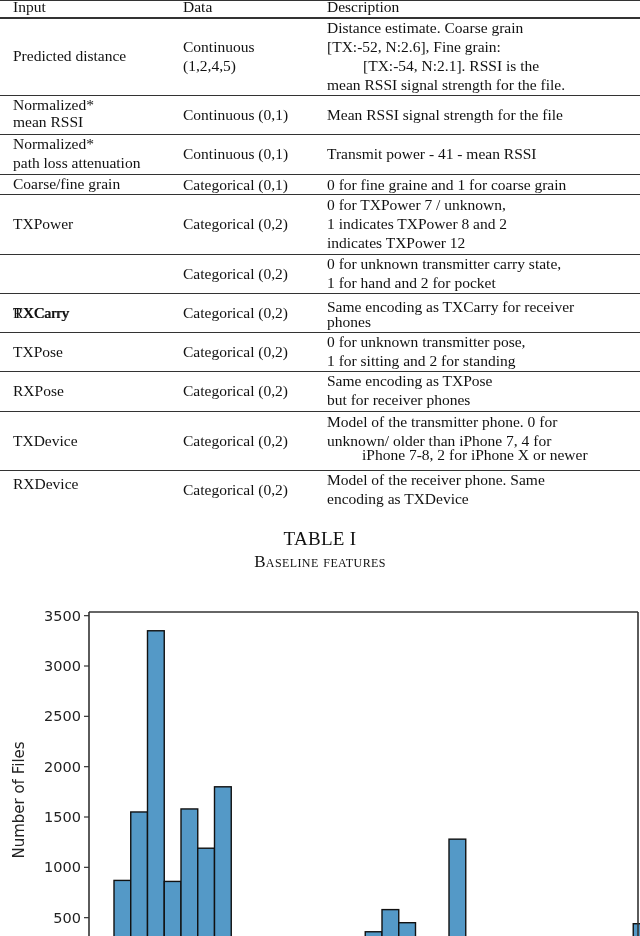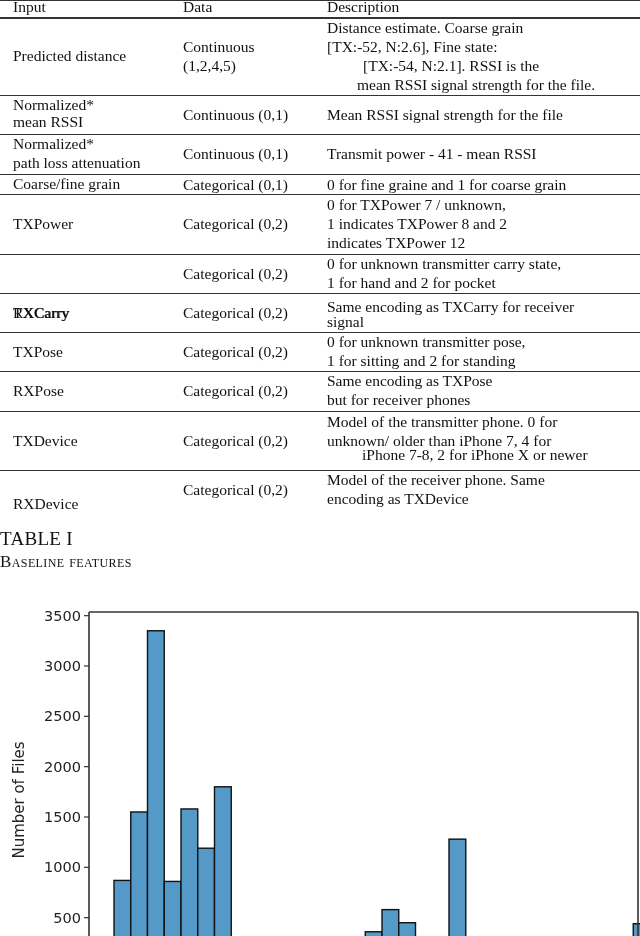--- a/index.html
+++ b/index.html
@@ -5,21 +5,21 @@
   html, body { margin:0; padding:0; background:#ffffff; }
   body { width:640px; height:936px; overflow:hidden; position:relative;
          font-family:"Liberation Serif", "DejaVu Serif", serif; color:#111; }
   .table { position:absolute; left:0; top:0; width:640px; }
   .row { position:absolute; left:0; width:640px; font-size:15.5px; line-height:19px; }
   .cell { position:absolute; }
   .c1 { left:13px; }
   .c2 { left:183px; }
   .c3 { left:327px; }
   .rule { position:absolute; left:0; width:640px; background:#333; }
-  .caption { position:absolute; left:0; width:640px; }
+  .caption { position:absolute; left:0; width:640px; text-align:center; }
   .cap1 { top:528px; font-size:19px; letter-spacing:0.3px; }
   .cap2 { top:552px; font-size:17px; font-variant:small-caps; letter-spacing:0.4px; }
   .chart { position:absolute; left:0; top:600px; width:640px; height:336px; }
   .chart svg { position:absolute; left:0; top:0; }
   .tick-label { font-family:"DejaVu Sans", sans-serif; font-size:14.5px; fill:#222; }
   .ylabel { font-family:"DejaVu Sans", sans-serif; font-size:15px; fill:#222; }
 </style>
 </head>
 <body>
 
@@ -31,23 +31,23 @@
     <span class="cell c2">Data</span>
     <span class="cell c3">Description</span>
   </div>
   <div class="rule" style="top:17px;height:2px;"></div>
 
   <div class="row" style="top:18px;">
     <span class="cell c1" style="top:28px;">Predicted distance</span>
     <span class="cell c2" style="top:19px;">Continuous</span>
     <span class="cell c2" style="top:38px;">(1,2,4,5)</span>
     <span class="cell c3" style="top:0px;">Distance estimate. Coarse grain</span>
-    <span class="cell c3" style="top:19px;">[TX:-52, N:2.6], Fine state:</span>
+    <span class="cell c3" style="top:19px;">[TX:-52, N:2.6], Fine grain:</span>
     <span class="cell c3" style="top:38px;margin-left:36px;">[TX:-54, N:2.1]. RSSI is the</span>
-    <span class="cell c3" style="top:57px;margin-left:30px;">mean RSSI signal strength for the file.</span>
+    <span class="cell c3" style="top:57px;">mean RSSI signal strength for the file.</span>
   </div>
   <div class="rule" style="top:95px;height:1px;"></div>
 
   <div class="row" style="top:95px;">
     <span class="cell c1" style="top:0px;">Normalized*</span>
     <span class="cell c1" style="top:17px;">mean RSSI</span>
     <span class="cell c2" style="top:10px;">Continuous (0,1)</span>
     <span class="cell c3" style="top:10px;">Mean RSSI signal strength for the file</span>
   </div>
   <div class="rule" style="top:134px;height:1px;"></div>
@@ -81,21 +81,21 @@
     <span class="cell c2" style="top:10px;">Categorical (0,2)</span>
     <span class="cell c3" style="top:0px;">0 for unknown transmitter carry state,</span>
     <span class="cell c3" style="top:19px;">1 for hand and 2 for pocket</span>
   </div>
   <div class="rule" style="top:293px;height:1px;"></div>
 
   <div class="row" style="top:293px;">
     <span class="cell c1" style="top:10px;">RXCarry</span>
     <span class="cell c2" style="top:10px;">Categorical (0,2)</span>
     <span class="cell c3" style="top:4px;text-align:center;">Same encoding as TXCarry for receiver</span>
-    <span class="cell c3" style="top:19px;">signal</span>
+    <span class="cell c3" style="top:19px;">phones</span>
   </div>
   <div class="rule" style="top:332px;height:1px;"></div>
 
   <div class="row" style="top:332px;">
     <span class="cell c1" style="top:10px;">TXPose</span>
     <span class="cell c2" style="top:10px;">Categorical (0,2)</span>
     <span class="cell c3" style="top:0px;">0 for unknown transmitter pose,</span>
     <span class="cell c3" style="top:19px;">1 for sitting and 2 for standing</span>
   </div>
   <div class="rule" style="top:371px;height:1px;"></div>
@@ -111,21 +111,21 @@
   <div class="row" style="top:411px;">
     <span class="cell c1" style="top:20px;">TXDevice</span>
     <span class="cell c2" style="top:20px;">Categorical (0,2)</span>
     <span class="cell c3" style="top:1px;">Model of the transmitter phone. 0 for</span>
     <span class="cell c3" style="top:20px;">unknown/ older than iPhone 7, 4 for</span>
     <span class="cell c3" style="top:34px;margin-left:35px;">iPhone 7-8, 2 for iPhone X or newer</span>
   </div>
   <div class="rule" style="top:470px;height:1px;"></div>
 
   <div class="row" style="top:470px;">
-    <span class="cell c1" style="top:24px;font-family:Liberation Serif, serif;">RXDevice</span>
+    <span class="cell c1" style="top:4px;font-family:Liberation Serif, serif;">RXDevice</span>
     <span class="cell c2" style="top:10px;">Categorical (0,2)</span>
     <span class="cell c3" style="top:0px;">Model of the receiver phone. Same</span>
     <span class="cell c3" style="top:19px;">encoding as TXDevice</span>
   </div>
 
   <div class="caption cap1">TABLE I</div>
   <div class="caption cap2">Baseline features</div>
 </div>
 
 <div class="chart">

